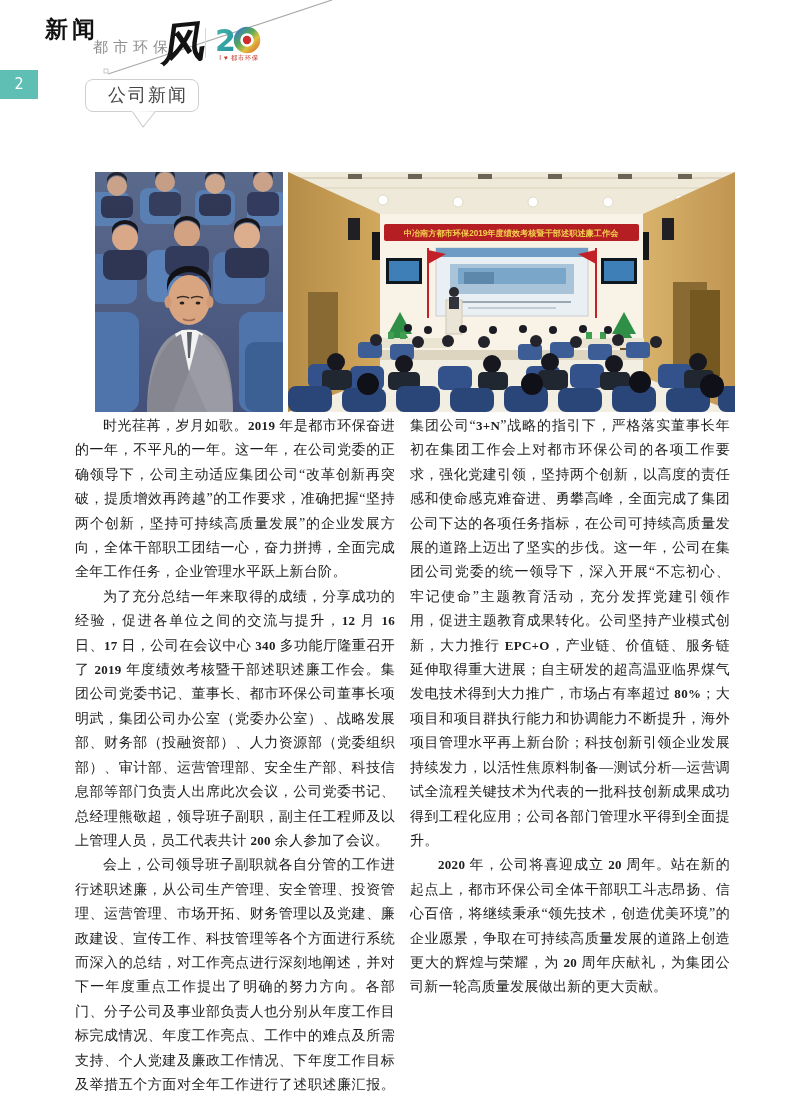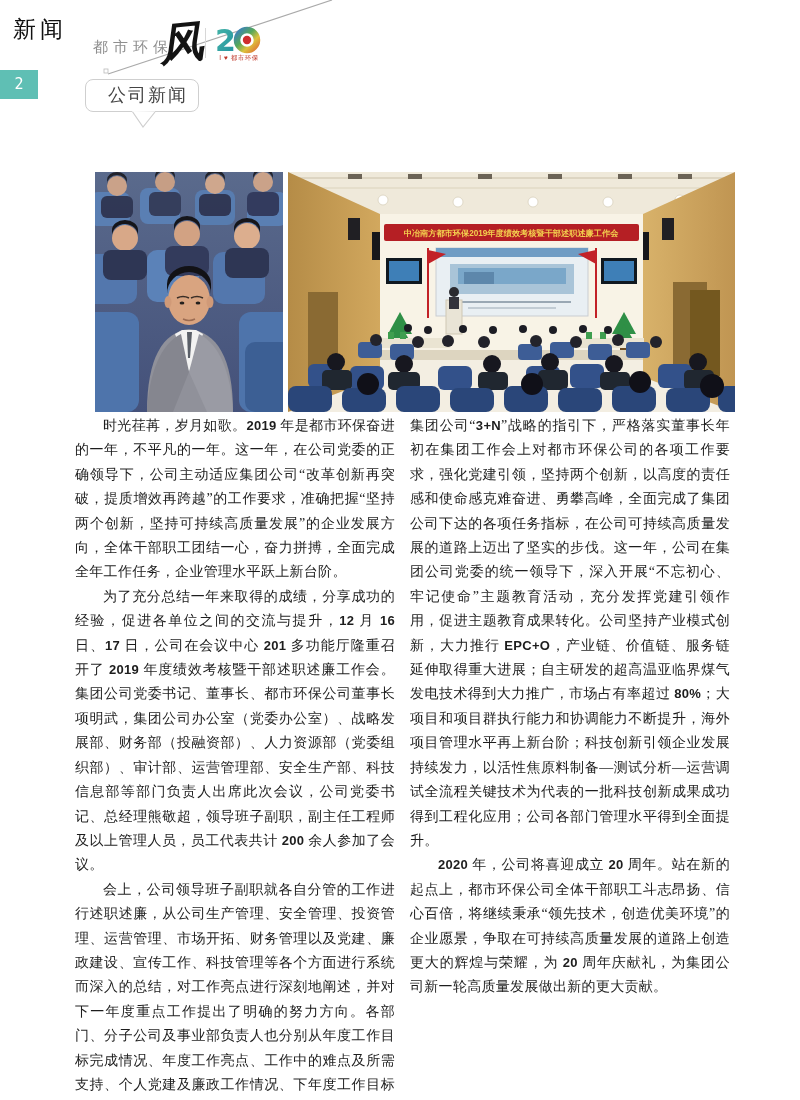--- a/index.html
+++ b/index.html
@@ -2,21 +2,21 @@
 <html style="--accent-teal: #5fbfb4; --title-red: #e60013; --banner-red: #b51f24; --banner-yellow: #f3cf4e;"><head>
 <meta charset="utf-8">
 <style>
   html,body{margin:0;padding:0;background:#ffffff;}
   .page{
     position:relative;width:800px;height:1100px;background:#fff;overflow:hidden;
     font-family:"Liberation Sans",sans-serif;
   }
   
   .section-label{
-    position:absolute;left:13px;top:14px;font-size:23px;font-weight:normal;
+    position:absolute;left:45px;top:14px;font-size:23px;font-weight:bold;
     color:#111;letter-spacing:4px;text-align:right;
   }
   .diag-line{position:absolute;left:100px;top:0;}
   .page-tab{
     position:absolute;left:0;top:70px;width:38px;height:29px;
     background:var(--accent-teal);color:#fff;font-size:15px;line-height:29px;
     text-align:center;font-family:"DejaVu Sans Mono",monospace;
   }
   .masthead{position:absolute;left:93px;top:18px;height:48px;}
   .brand-text{
@@ -57,21 +57,21 @@
     position:absolute;top:414px;width:320px;
     font-family:"Liberation Serif",serif;
   }
   .column-left{left:75px;}
   .column-right{left:410px;}
   .para{
     margin:0;text-align:justify;font-size:14px;line-height:24.4px;color:#1d1d1d;
     letter-spacing:.3px;
   }
   .para.indent{text-indent:2em;}
-  .para b{font-family:Liberation Sans, sans-serif;font-size:13px;}
+  .para b{font-family:Liberation Serif, serif;font-size:13px;}
 </style>
 </head>
 <body>
 
 <div class="page">
 
   <div class="section-label">新闻</div>
 
   <svg class="diag-line" width="250" height="80" viewBox="0 0 250 80">
     <line x1="232" y1="0" x2="8" y2="74" stroke="#aaaaaa" stroke-width="1.2"></line>
@@ -342,21 +342,21 @@
     <g fill="#101018">
       <circle cx="80" cy="212" r="11"></circle>
         <circle cx="244" cy="212" r="11"></circle>
         <circle cx="352" cy="210" r="11"></circle>
       <circle cx="424" cy="214" r="12"></circle>
     </g>
   </svg>
 
   <div id="left-column" class="column column-left">
       <p class="para indent">时光荏苒，岁月如歌。<b>2019</b> 年是都市环保奋进的一年，不平凡的一年。这一年，在公司党委的正确领导下，公司主动适应集团公司“改革创新再突破，提质增效再跨越”的工作要求，准确把握“坚持两个创新，坚持可持续高质量发展”的企业发展方向，全体干部职工团结一心，奋力拼搏，全面完成全年工作任务，企业管理水平跃上新台阶。</p>
-      <p class="para indent">为了充分总结一年来取得的成绩，分享成功的经验，促进各单位之间的交流与提升，<b>12</b> 月 <b>16</b> 日、<b>17</b> 日，公司在会议中心 <b>201</b> 多功能厅隆重召开了 <b>2019</b> 年度绩效考核暨干部述职述廉工作会。集团公司党委书记、董事长、都市环保公司董事长项明武，集团公司办公室（党委办公室）、战略发展部、财务部（投融资部）、人力资源部（党委组织部）、审计部、运营管理部、安全生产部、科技信息部等部门负责人出席此次会议，公司党委书记、总经理熊敬超，领导班子副职，副主任工程师及以上管理人员，员工代表共计 <b>200</b> 余人参加了会议。</p>
+      <p class="para indent">为了充分总结一年来取得的成绩，分享成功的经验，促进各单位之间的交流与提升，<b>12</b> 月 <b>16</b> 日、<b>17</b> 日，公司在会议中心 <b>340</b> 多功能厅隆重召开了 <b>2019</b> 年度绩效考核暨干部述职述廉工作会。集团公司党委书记、董事长、都市环保公司董事长项明武，集团公司办公室（党委办公室）、战略发展部、财务部（投融资部）、人力资源部（党委组织部）、审计部、运营管理部、安全生产部、科技信息部等部门负责人出席此次会议，公司党委书记、总经理熊敬超，领导班子副职，副主任工程师及以上管理人员，员工代表共计 <b>200</b> 余人参加了会议。</p>
       <p class="para indent">会上，公司领导班子副职就各自分管的工作进行述职述廉，从公司生产管理、安全管理、投资管理、运营管理、市场开拓、财务管理以及党建、廉政建设、宣传工作、科技管理等各个方面进行系统而深入的总结，对工作亮点进行深刻地阐述，并对下一年度重点工作提出了明确的努力方向。各部门、分子公司及事业部负责人也分别从年度工作目标完成情况、年度工作亮点、工作中的难点及所需支持、个人党建及廉政工作情况、下年度工作目标及举措五个方面对全年工作进行了述职述廉汇报。回顾  年，公司在</p>
     </div>
   <div id="right-column" class="column column-right">
   <p class="para">集团公司“<b>3+N</b>”战略的指引下，严格落实董事长年初在集团工作会上对都市环保公司的各项工作要求，强化党建引领，坚持两个创新，以高度的责任感和使命感克难奋进、勇攀高峰，全面完成了集团公司下达的各项任务指标，在公司可持续高质量发展的道路上迈出了坚实的步伐。这一年，公司在集团公司党委的统一领导下，深入开展“不忘初心、牢记使命”主题教育活动，充分发挥党建引领作用，促进主题教育成果转化。公司坚持产业模式创新，大力推行 <b>EPC+O</b>，产业链、价值链、服务链延伸取得重大进展；自主研发的超高温亚临界煤气发电技术得到大力推广，市场占有率超过 <b>80%</b>；大项目和项目群执行能力和协调能力不断提升，海外项目管理水平再上新台阶；科技创新引领企业发展持续发力，以活性焦原料制备—测试分析—运营调试全流程关键技术为代表的一批科技创新成果成功得到工程化应用；公司各部门管理水平得到全面提升。</p>
       <p class="para indent"><b>2020</b> 年，公司将喜迎成立 <b>20</b> 周年。站在新的起点上，都市环保公司全体干部职工斗志昂扬、信心百倍，将继续秉承“领先技术，创造优美环境”的企业愿景，争取在可持续高质量发展的道路上创造更大的辉煌与荣耀，为 <b>20</b> 周年庆献礼，为集团公司新一轮高质量发展做出新的更大贡献。</p>
     </div>
 
 </div>
 
 </body></html>

